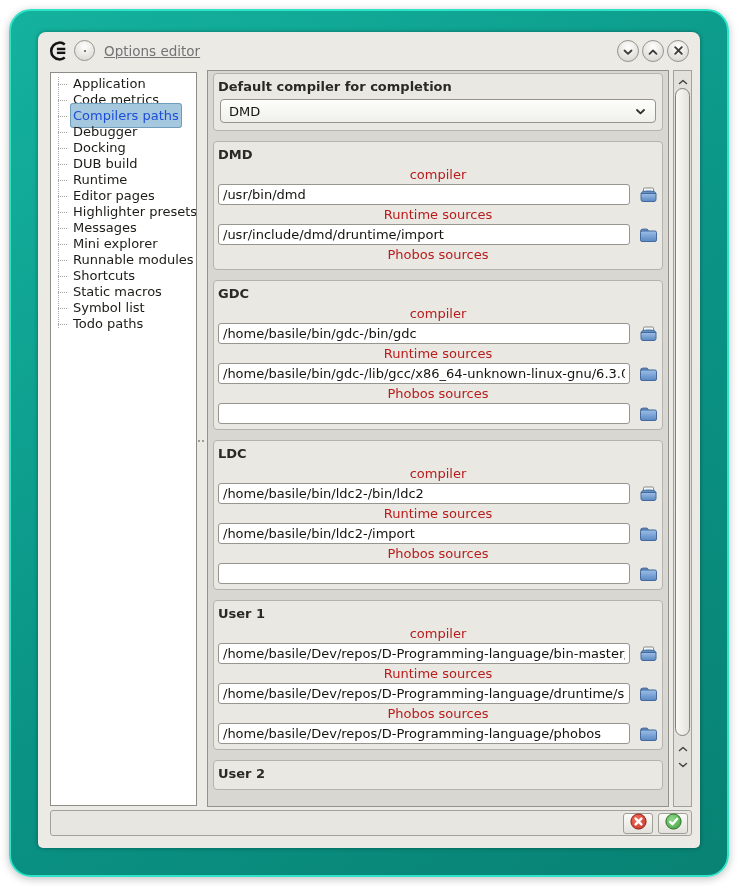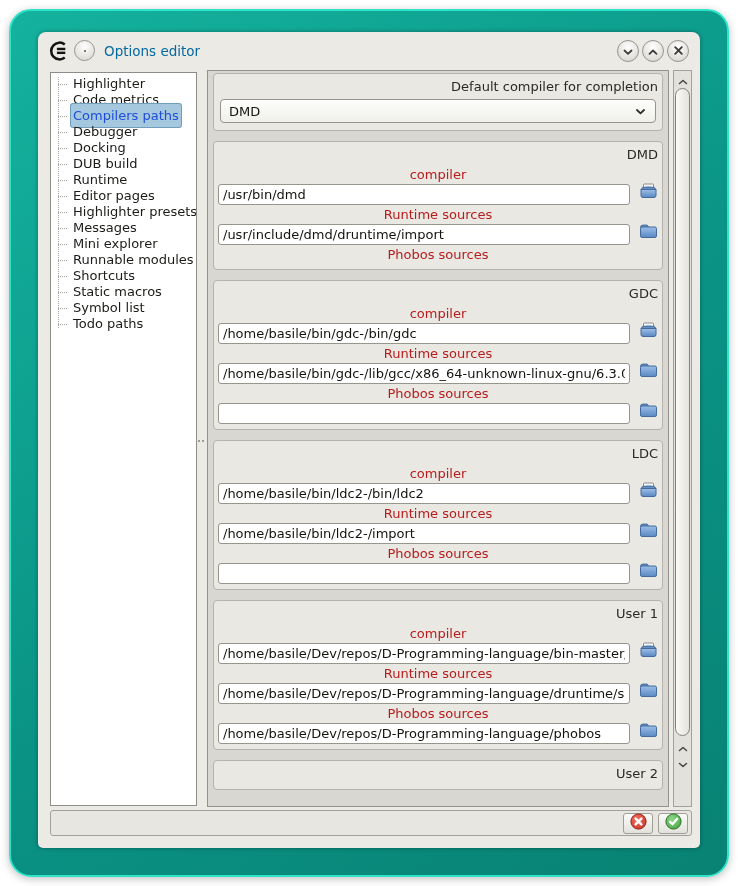--- a/index.html
+++ b/index.html
@@ -12,21 +12,21 @@
     box-shadow:0 2px 8px rgba(0,0,0,.25);}
   .client{position:absolute;left:27px;top:21px;width:662px;height:816px;background:#eceae5;
     border-radius:8px 8px 5px 5px;box-shadow:0 0 4px rgba(0,0,0,.35);}
 
   
   .titlebar{position:absolute;left:0;top:0;right:0;height:38px;}
   .app-logo{position:absolute;left:10px;top:8px;width:22px;height:22px;}
   .menu-btn{position:absolute;left:36px;top:8px;width:21px;height:21px;border-radius:50%;
     background:radial-gradient(circle at 50% 30%,#fdfdfc,#d7d5cf);border:1px solid #97958e;}
   .menu-btn::after{content:'';position:absolute;left:9px;top:9px;width:2px;height:2px;border-radius:50%;background:#55534e;}
-  .win-title{position:absolute;left:66px;top:0;line-height:38px;font-size:13.5px;color:#0369a1;}
+  .win-title{position:absolute;left:66px;top:0;line-height:38px;font-size:13.5px;color:#737373;text-decoration:underline;}
   .win-controls{position:absolute;right:11px;top:8px;display:flex;gap:3px;}
   .win-btn{width:22px;height:22px;border-radius:50%;border:1px solid #96948d;padding:0;
     background:radial-gradient(circle at 50% 30%,#fefefd,#d4d2cc);
     display:flex;align-items:center;justify-content:center;cursor:default;}
 
   
   .sidebar{position:absolute;left:12px;top:40px;width:147px;height:734px;background:#ffffff;
     border:1px solid #8e8c86;overflow:hidden;}
   .tree{position:relative;padding-top:3px;}
   .tree::before{content:'';position:absolute;left:7px;top:4px;height:251px;width:0;
@@ -40,23 +40,23 @@
 
   
   .grip{position:absolute;left:160px;top:406px;width:8px;height:6px;display:flex;gap:2px;align-items:center;}
   .grip i{width:2px;height:2px;background:#84827b;border-radius:50%;}
 
   
   .panel{position:absolute;left:169px;top:38px;width:462px;height:737px;background:#d9d7d2;
     border:1px solid #94928c;overflow:hidden;padding:2px 3px;}
   .group{background:#e9e8e3;border:1px solid #b5b3ad;border-radius:4px;margin:0 2px 10px 2px;
     padding:3px 4px 5px 4px;}
-  .group-title{text-align:right;font-size:13px;line-height:17px;padding:1px 0 2px;color:#2a2925;}
+  .group-title{text-align:left;font-size:13px;line-height:17px;padding:1px 0 2px;color:#2a2925;font-weight:bold;}
   .field-label{text-align:center;font-size:13px;line-height:16px;padding:2px 0 1px;color:#b91c1c;}
-  .field-row{display:flex;align-items:flex-start;gap:8px;}
+  .field-row{display:flex;align-items:flex-end;gap:8px;}
   .path-input{flex:1;height:21px;border:1px solid #97958d;border-radius:3px;background:#ffffff;
     font-family:"DejaVu Sans","Liberation Sans",sans-serif;font-size:13px;color:#14130f;
     padding:0 4px;outline:none;min-width:0;}
   .icon-btn{flex:none;width:20px;height:17px;border:none;background:transparent;padding:0;
     display:flex;align-items:center;justify-content:center;cursor:pointer;}
 
   .combo{display:flex;align-items:center;height:24px;margin:2px 2px 2px 2px;padding:0 8px;
     border:1px solid #96948d;border-radius:4px;background:linear-gradient(#fdfdfb,#f0f0eb);
     font-size:13px;color:#14130f;cursor:default;}
   .combo .chev{margin-left:auto;}
@@ -136,21 +136,21 @@
             <svg width="11" height="11" viewBox="0 0 11 11">
                 <path d="M2.2 2.2 L8.8 8.8 M8.8 2.2 L2.2 8.8" stroke="#3c3c38" stroke-width="1.9" stroke-linecap="round"></path>
               </svg>
           </span>
         </button>
       </span>
     </div>
 
     <div class="sidebar">
       <div class="tree">
-        <div class="tree-item"><span class="tree-label">Highlighter</span></div>
+        <div class="tree-item"><span class="tree-label">Application</span></div>
         <div class="tree-item"><span class="tree-label">Code metrics</span></div>
         <div class="tree-item"><span class="tree-label selected">Compilers paths</span></div>
         <div class="tree-item"><span class="tree-label">Debugger</span></div>
         <div class="tree-item"><span class="tree-label">Docking</span></div>
         <div class="tree-item"><span class="tree-label">DUB build</span></div>
         <div class="tree-item"><span class="tree-label">Runtime</span></div>
         <div class="tree-item"><span class="tree-label">Editor pages</span></div>
         <div class="tree-item"><span class="tree-label">Highlighter presets</span></div>
         <div class="tree-item"><span class="tree-label">Messages</span></div>
         <div class="tree-item"><span class="tree-label">Mini explorer</span></div>

